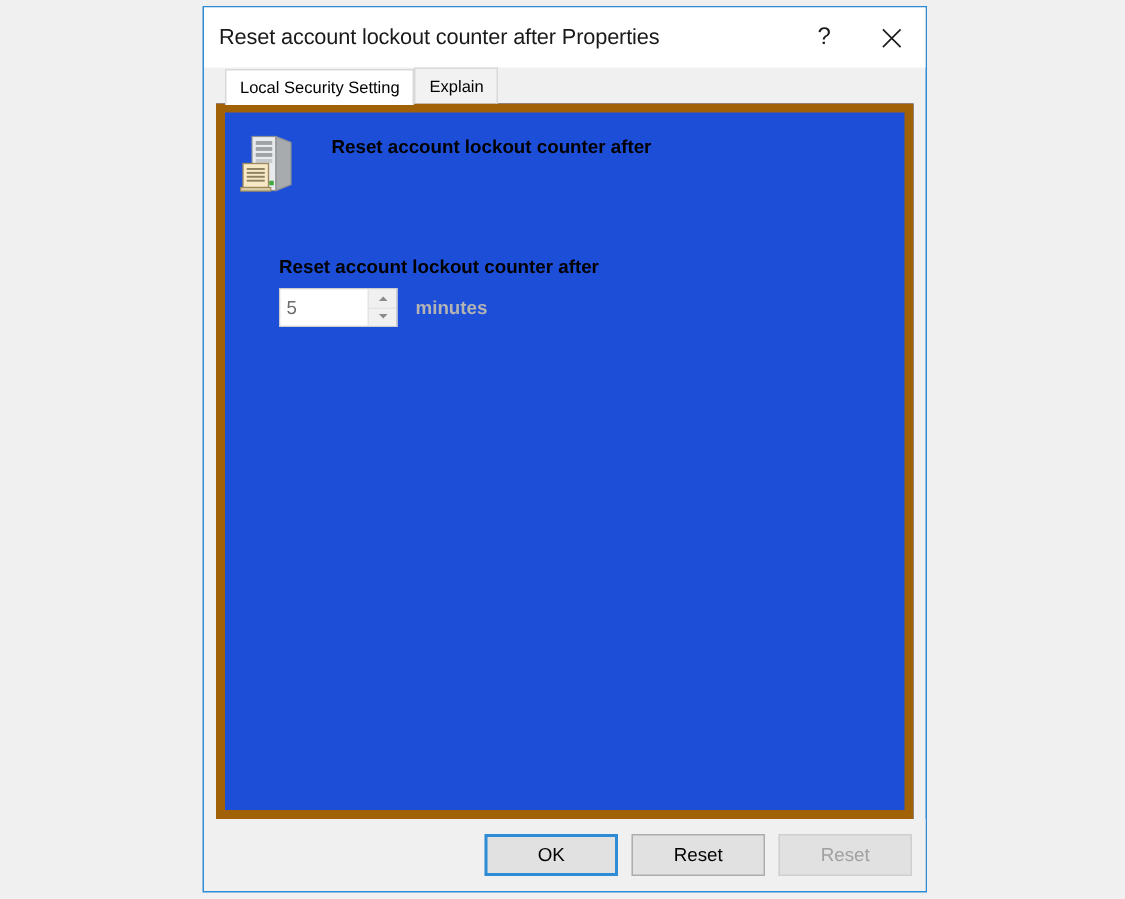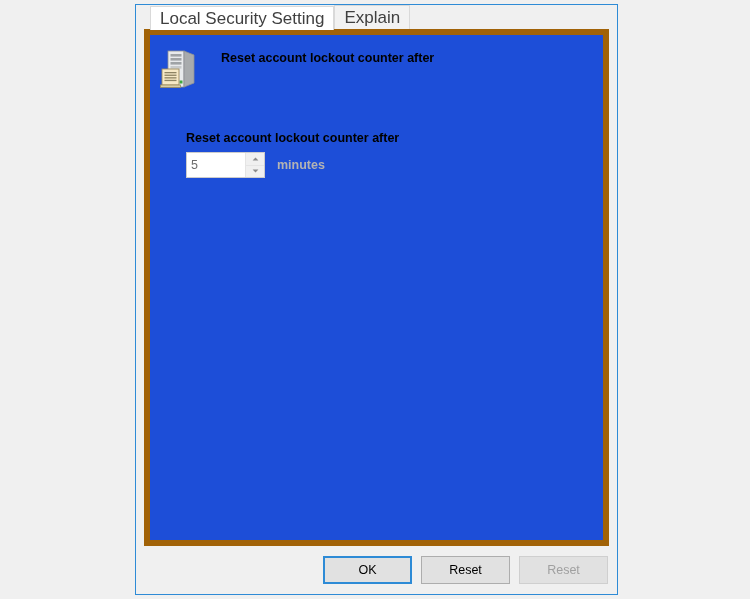--- a/index.html
+++ b/index.html
@@ -82,22 +82,22 @@
   #tab-strip {
     display: flex;
     align-items: flex-end;
     height: 24px;
     flex: none;
     padding-left: 6px;
     position: relative;
     z-index: 2;
   }
   .tab {
-    font-size: 17px;
-    color: #404040;
+    font-size: 11px;
+    color: #000000;
     padding: 4px 9px 4px 9px;
     box-sizing: border-box;
     height: 24px;
     line-height: 16px;
     border: 1px solid #d9d9d9;
     border-bottom: none;
     background: #f2f2f2;
     white-space: nowrap;
     cursor: default;
   }
@@ -238,20 +238,35 @@
     color: #a0a0a0;
     border-color: #cfcfcf;
     background: #e1e1e1;
   }
 </style>
 </head>
 <body>
 
 <div id="dialog-window">
 
+  <div id="title-bar">
+    <div id="window-title">Reset account lockout counter after Properties</div>
+    <div id="title-bar-buttons">
+      <button class="titlebar-btn">
+        <span id="help-glyph">?</span>
+      </button>
+      <button class="titlebar-btn">
+        <span>
+          <svg width="13" height="13" viewBox="0 0 13 13">
+            <path d="M0.6 0.6 L12.4 12.4 M12.4 0.6 L0.6 12.4" stroke="#1a1a1a" stroke-width="1.1" fill="none"></path>
+          </svg>
+        </span>
+      </button>
+    </div>
+  </div>
 
   <div id="tab-area">
 
     <div id="tab-strip">
       <div class="tab active">
         <span>Local Security Setting</span>
       </div>
       <div class="tab">
         <span>Explain</span>
       </div>

